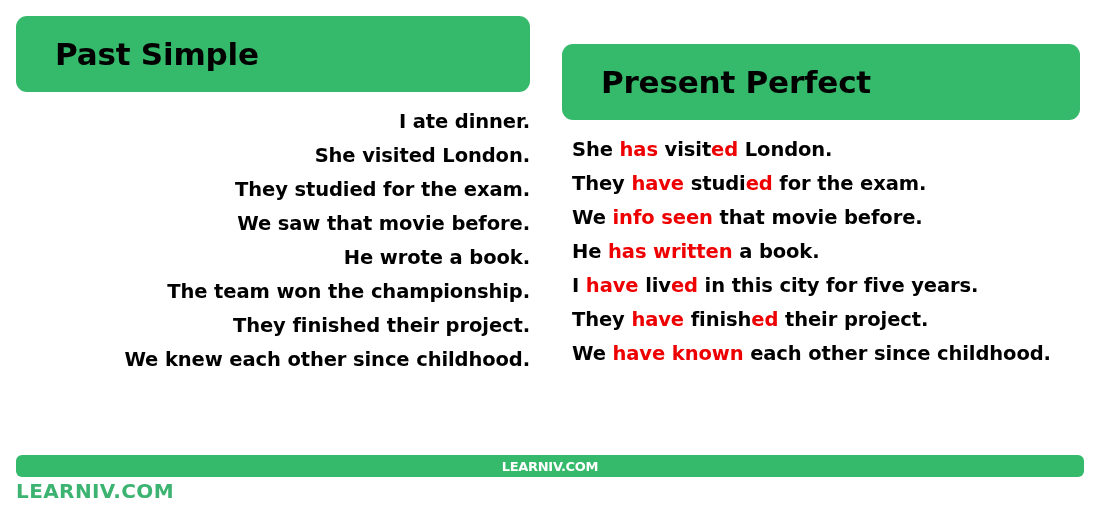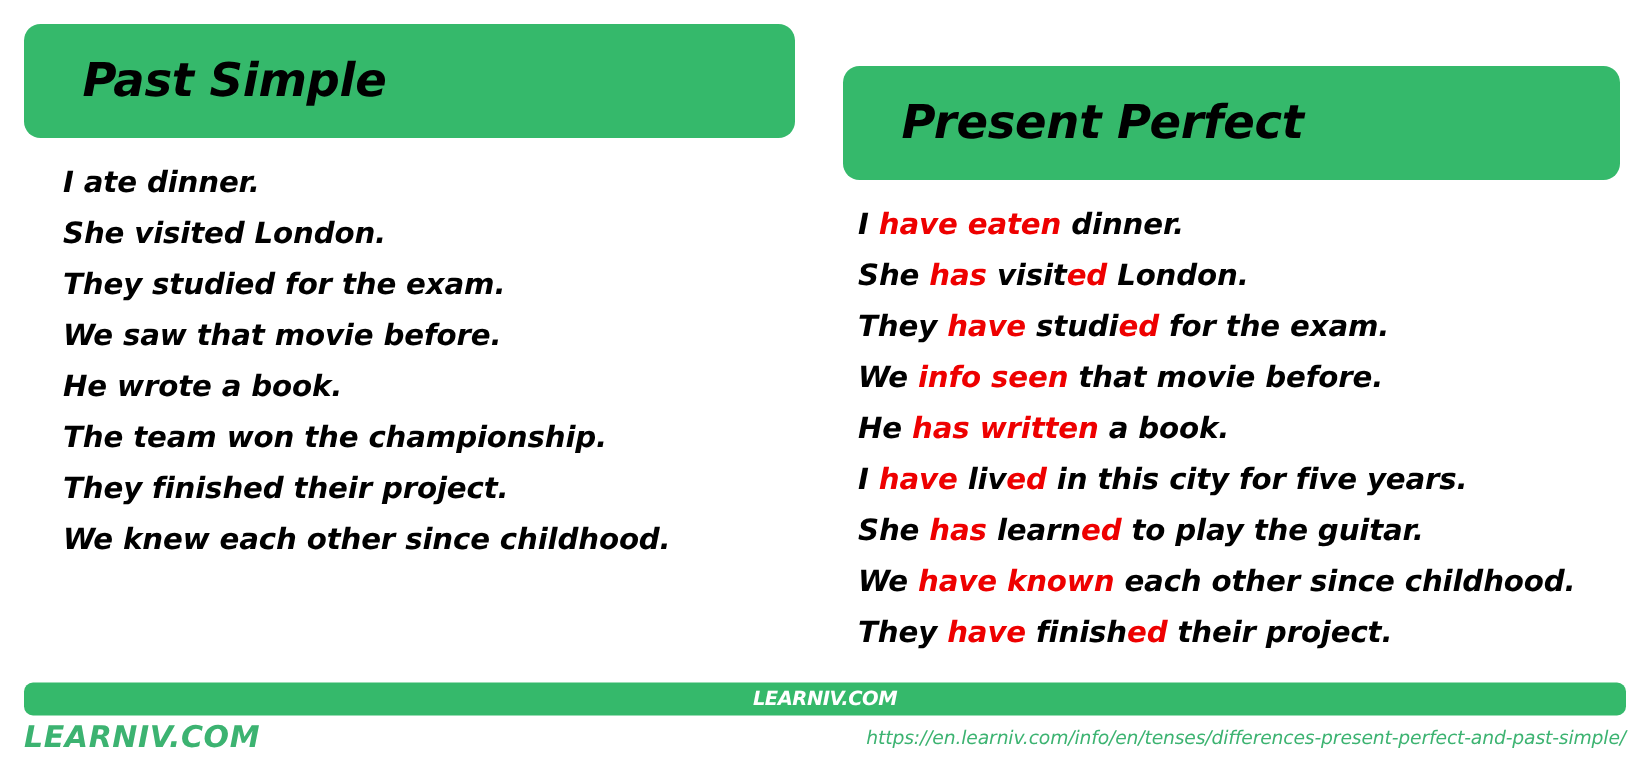--- a/index.html
+++ b/index.html
@@ -13,21 +13,20 @@
     font-family: "DejaVu Sans", "Liberation Sans", sans-serif;
     overflow: hidden;
     position: relative;
   }
 
   .infographic {
     position: relative;
     width: 1100px;
     height: 517px;
     box-sizing: border-box;
-    font-style: italic;
   }
 
   
   .columns {
     position: absolute;
     left: 0;
     top: 0;
     width: 1100px;
     height: 447px;
     display: flex;
@@ -59,21 +58,21 @@
     line-height: 1;
   }
 
   
   .sentence-list {
     margin: 0;
     padding: 0;
     list-style: none;
     padding-top: 13px;
   }
-  .column-left  .sentence-list { padding-left: 26px; }
+  .column-left  .sentence-list { padding-left: 26px; text-align: right; }
   .column-right .sentence-list { padding-left: 10px; }
 
   .sentence-item {
     font-size: 19.5px;
     font-weight: bold;
     color: #000000;
     height: 34px;
     line-height: 34px;
     white-space: nowrap;
     letter-spacing: -0.1px;
@@ -144,35 +143,32 @@
           <li class="sentence-item"><span>They finished their project.</span></li>
           <li class="sentence-item"><span>We knew each other since childhood.</span></li>
         </ul>
     </div>
 
     <div class="column column-right">
       <div class="header-pill">
         <span class="header-title">Present Perfect</span>
       </div>
       <ul class="sentence-list">
-          <li class="sentence-item"><span>I </span><span class="hl">have eaten</span><span> dinner.</span></li>
           <li class="sentence-item"><span>She </span><span class="hl">has</span><span> visit</span><span class="hl">ed</span><span> London.</span></li>
           <li class="sentence-item"><span>They </span><span class="hl">have</span><span> studi</span><span class="hl">ed</span><span> for the exam.</span></li>
           <li class="sentence-item"><span>We </span><span class="hl">info seen</span><span> that movie before.</span></li>
           <li class="sentence-item"><span>He </span><span class="hl">has written</span><span> a book.</span></li>
           <li class="sentence-item"><span>I </span><span class="hl">have</span><span> liv</span><span class="hl">ed</span><span> in this city for five years.</span></li>
-          <li class="sentence-item"><span>She </span><span class="hl">has</span><span> learn</span><span class="hl">ed</span><span> to play the guitar.</span></li>
+          <li class="sentence-item"><span>They </span><span class="hl">have</span><span> finish</span><span class="hl">ed</span><span> their project.</span></li>
           <li class="sentence-item"><span>We </span><span class="hl">have known</span><span> each other since childhood.</span></li>
-          <li class="sentence-item"><span>They </span><span class="hl">have</span><span> finish</span><span class="hl">ed</span><span> their project.</span></li>
         </ul>
     </div>
 
   </div>
 
   <div class="footer-bar">
     <span class="footer-bar-label">LEARNIV.COM</span>
   </div>
 
   <div class="brand-logo">LEARNIV.COM</div>
 
-  <div class="source-url">https://en.learniv.com/info/en/tenses/differences-present-perfect-and-past-simple/</div>
 
 </div>
 
 </body></html>

